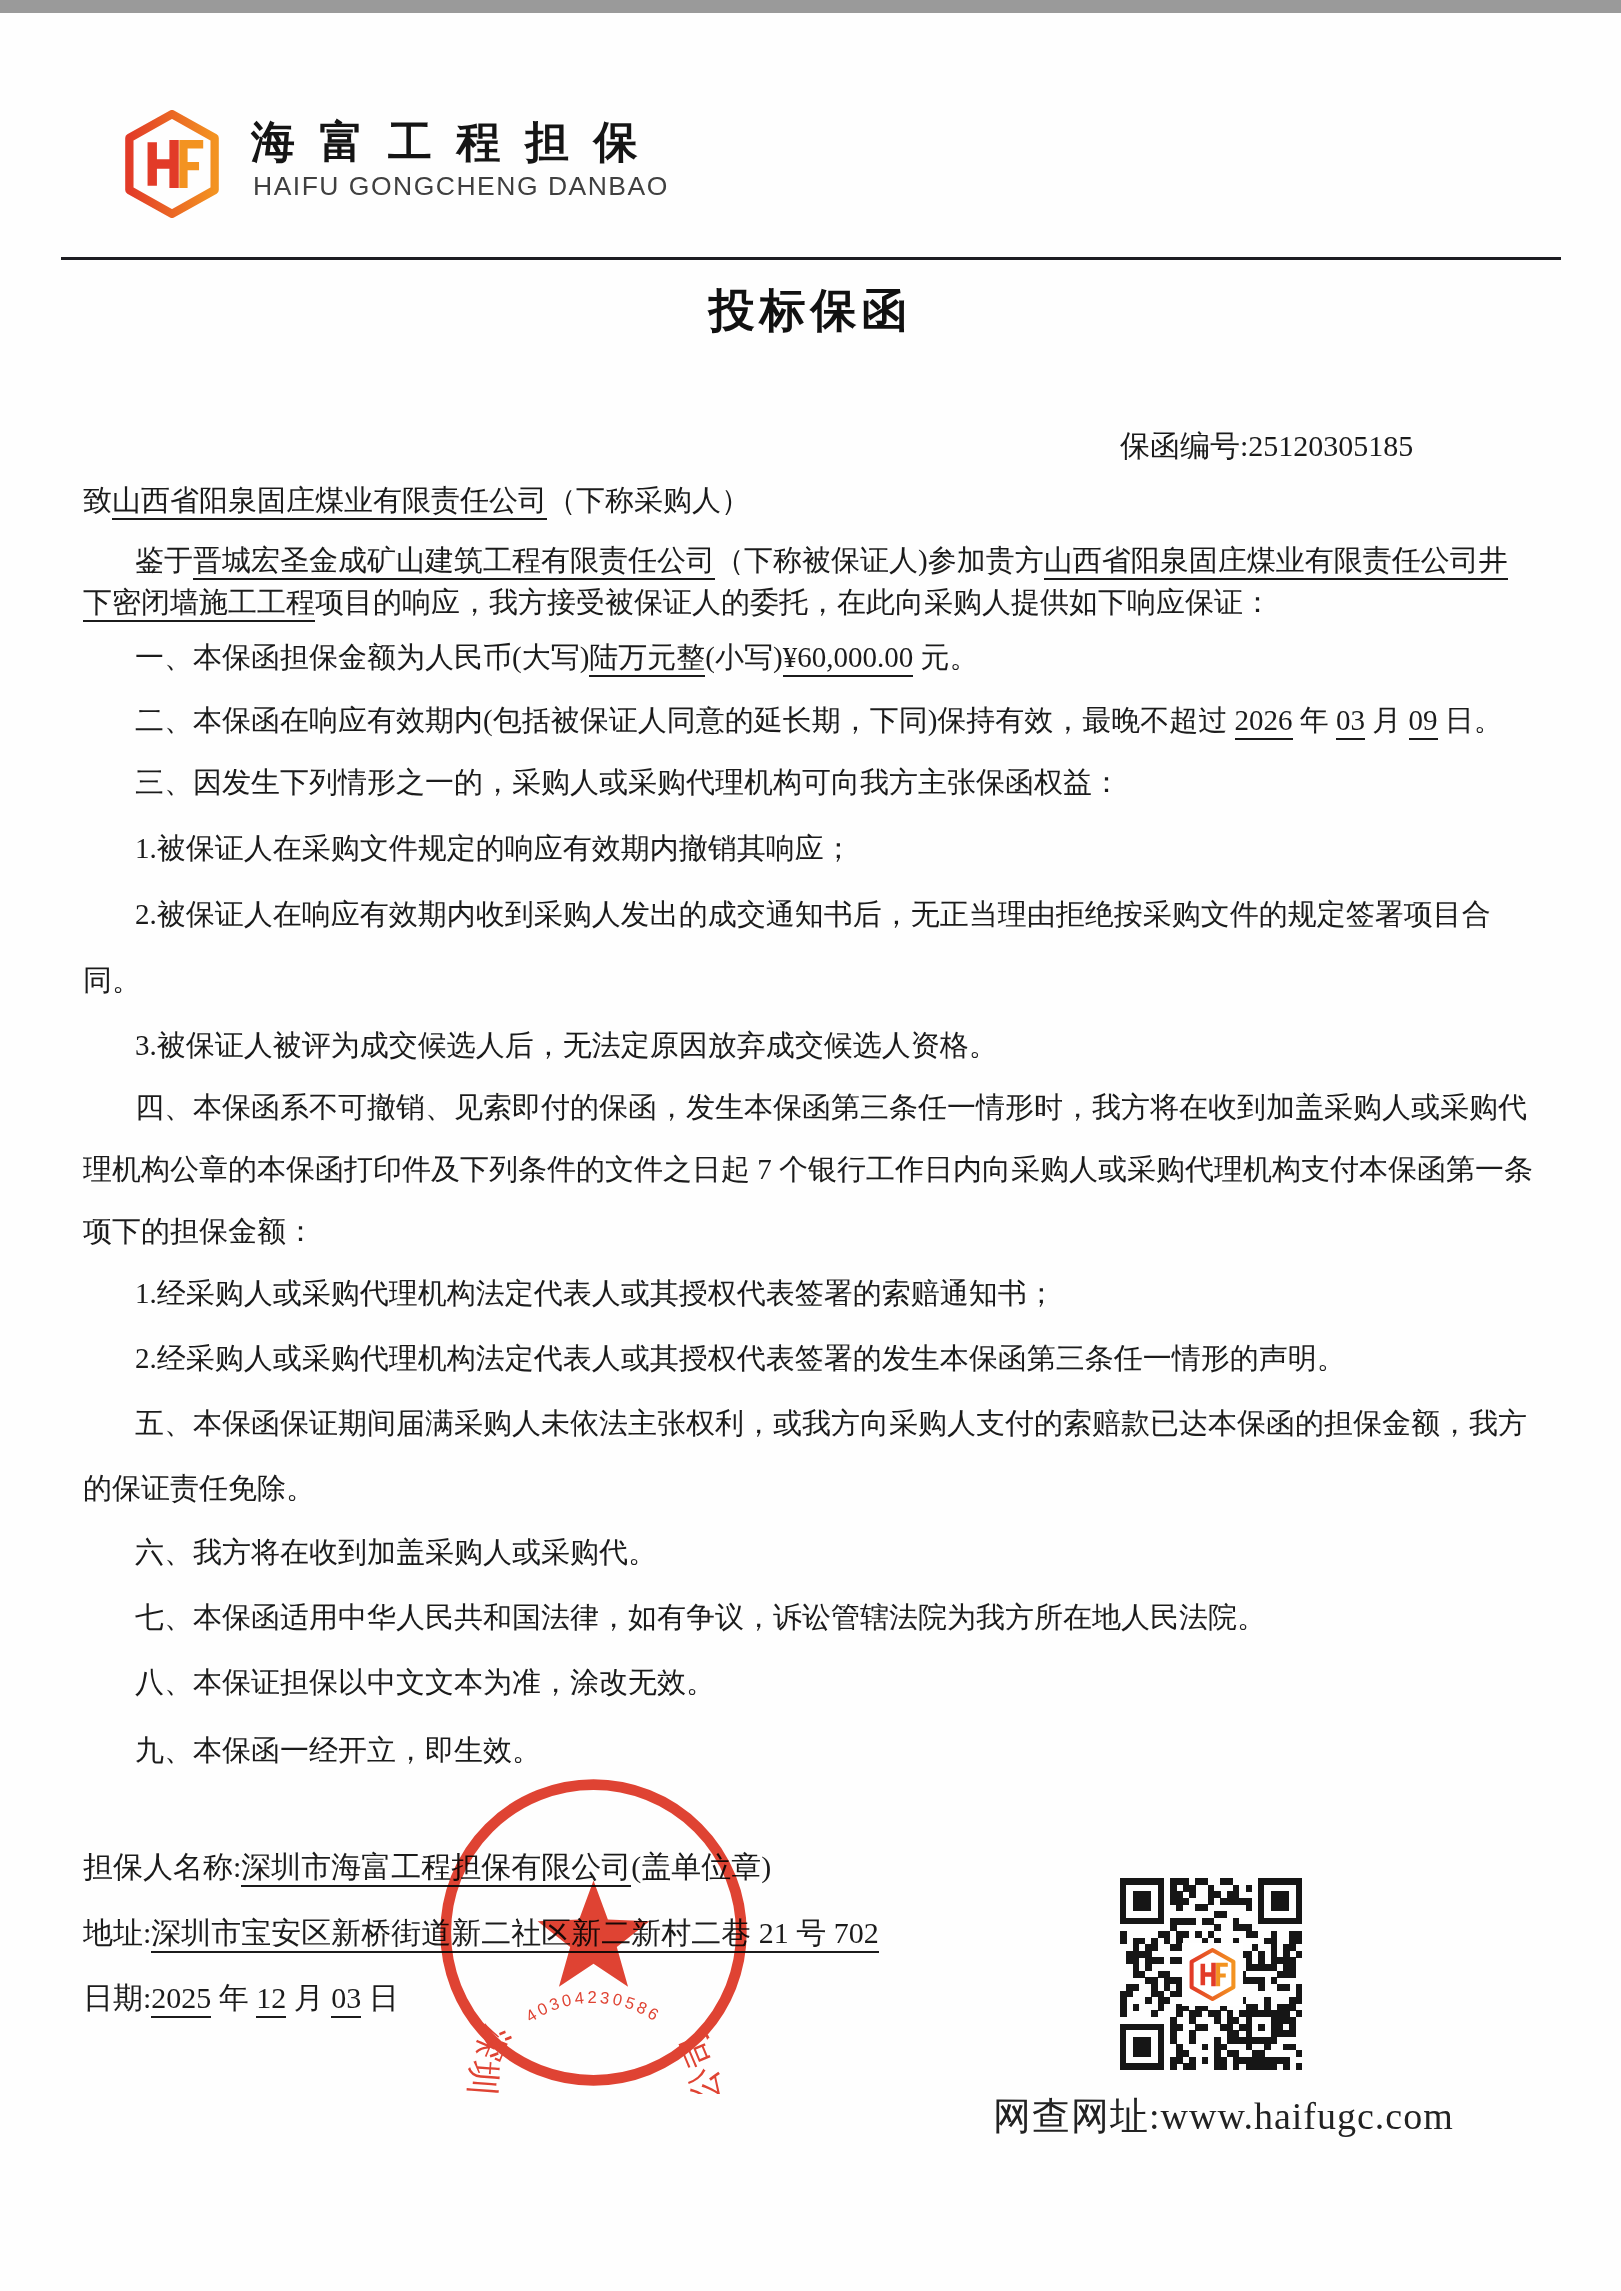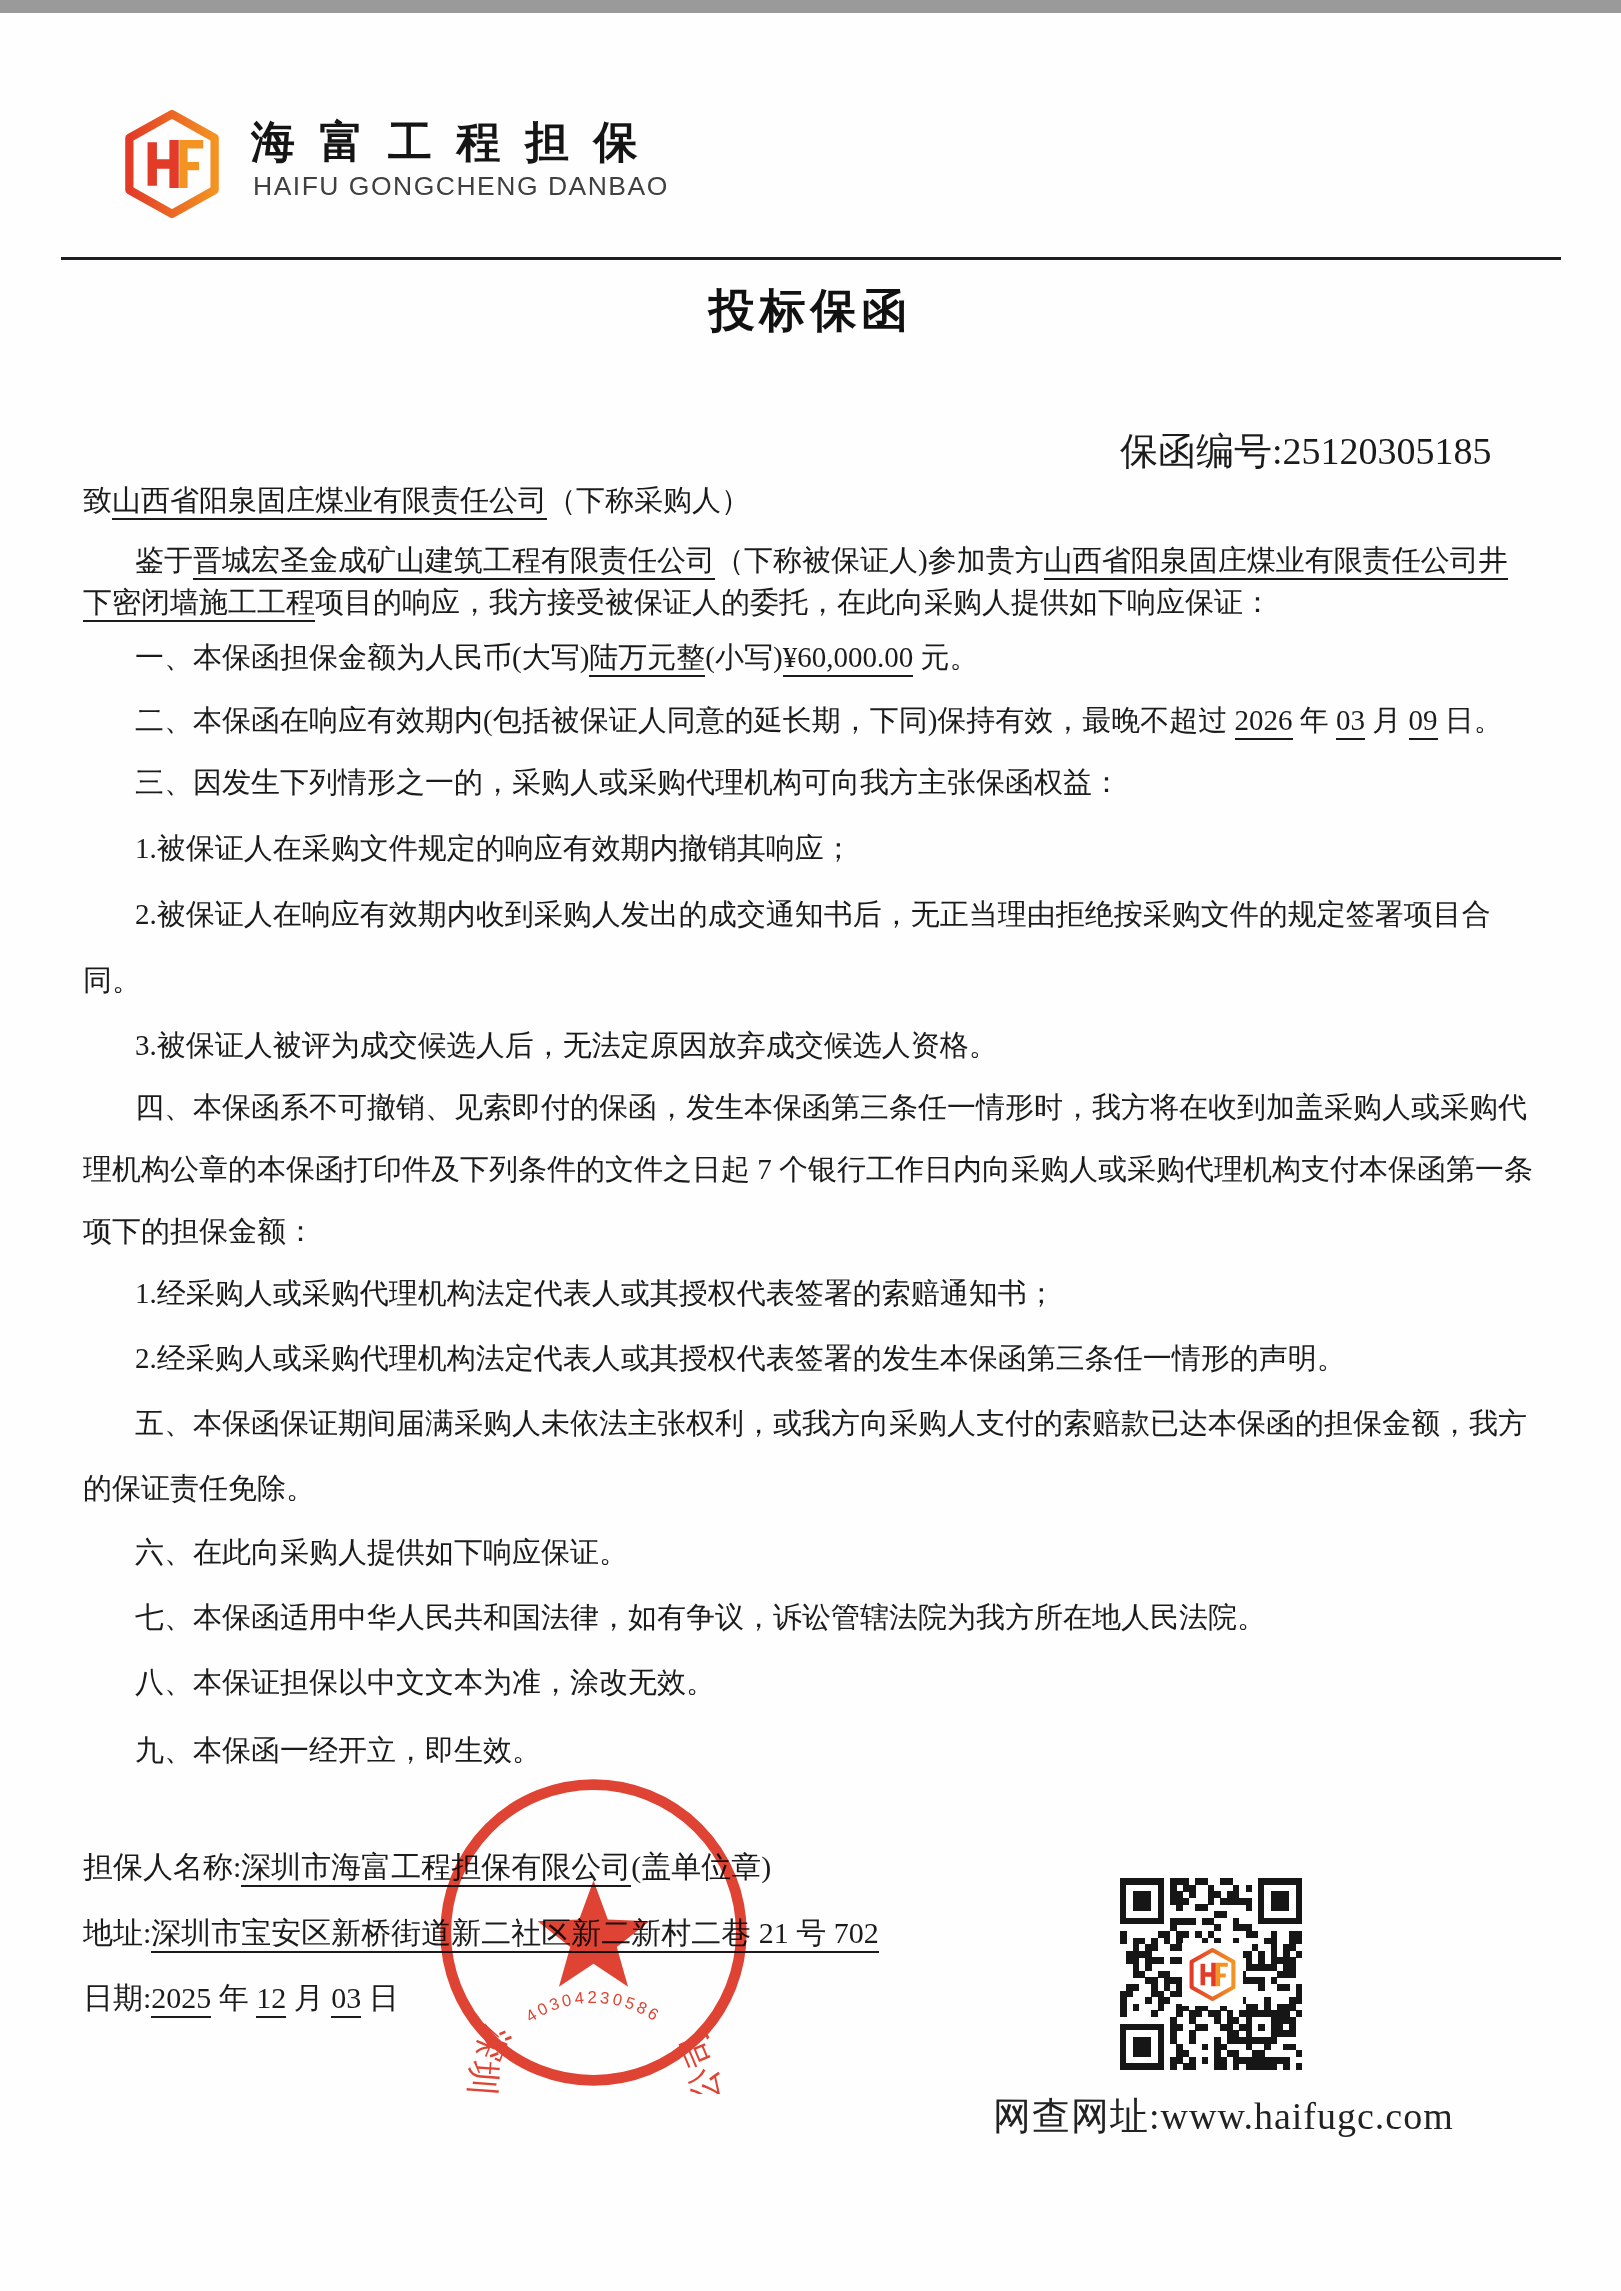--- a/index.html
+++ b/index.html
@@ -19,21 +19,21 @@
     position:absolute;left:253px;top:157px;height:33px;line-height:33px;
     font-family:"Liberation Sans","DejaVu Sans",sans-serif;
     font-size:26.5px;font-weight:400;letter-spacing:1.5px;color:#404040;white-space:pre;
   }
   .rule{position:absolute;left:61px;top:244px;width:1500px;height:2.9px;background:#1d1d22;}
   
   .title{
     position:absolute;left:0;top:267px;width:1621px;margin:0;text-align:center;
     font-size:46px;font-weight:bold;letter-spacing:4.9px;color:#111;
   }
-  .ref{position:absolute;left:1120px;top:413px;font-size:38px;white-space:pre;}
+  .ref{position:absolute;left:1120px;top:413px;font-size:30px;white-space:pre;}
   
   .bodywrap{position:absolute;left:83px;top:0;width:1470px;height:2292px;}
   .line{position:absolute;left:0;height:41px;line-height:37px;font-size:29px;white-space:pre;color:#1b1b1b;}
   .line.ind{left:52px;}
   .u{border-bottom:2px solid currentColor;padding-bottom:2px;}
   .bodywrap .line:nth-child(1){top:469px}
   .bodywrap .line:nth-child(2){top:529px}
   .bodywrap .line:nth-child(3){top:571px}
   .bodywrap .line:nth-child(4){top:626px}
   .bodywrap .line:nth-child(5){top:689px}
@@ -110,21 +110,21 @@
       <div class="line ind"><span>2.被保证人在响应有效期内收到采购人发出的成交通知书后，无正当理由拒绝按采购文件的规定签署项目合</span></div>
       <div class="line"><span>同。</span></div>
       <div class="line ind"><span>3.被保证人被评为成交候选人后，无法定原因放弃成交候选人资格。</span></div>
       <div class="line ind"><span>四、本保函系不可撤销、见索即付的保函，发生本保函第三条任一情形时，我方将在收到加盖采购人或采购代</span></div>
       <div class="line"><span>理机构公章的本保函打印件及下列条件的文件之日起 7 个银行工作日内向采购人或采购代理机构支付本保函第一条</span></div>
       <div class="line"><span>项下的担保金额：</span></div>
       <div class="line ind"><span>1.经采购人或采购代理机构法定代表人或其授权代表签署的索赔通知书；</span></div>
       <div class="line ind"><span>2.经采购人或采购代理机构法定代表人或其授权代表签署的发生本保函第三条任一情形的声明。</span></div>
       <div class="line ind"><span>五、本保函保证期间届满采购人未依法主张权利，或我方向采购人支付的索赔款已达本保函的担保金额，我方</span></div>
       <div class="line"><span>的保证责任免除。</span></div>
-      <div class="line ind"><span>六、在此向采购人提供如下响应保证。</span></div>
+      <div class="line ind"><span>六、我方将在收到加盖采购人或采购代。</span></div>
       <div class="line ind"><span>七、本保函适用中华人民共和国法律，如有争议，诉讼管辖法院为我方所在地人民法院。</span></div>
       <div class="line ind"><span>八、本保证担保以中文文本为准，涂改无效。</span></div>
       <div class="line ind"><span>九、本保函一经开立，即生效。</span></div>
     </main>
 
   <section class="sign">
       <div class="line"><span>担保人名称:</span><span class="u">深圳市海富工程担保有限公司</span><span>(盖单位章)</span></div>
       <div class="line"><span>地址:</span><span class="u">深圳市宝安区新桥街道新二社区新二新村二巷 21 号 702</span></div>
       <div class="line"><span>日期:</span><span class="u">2025</span><span> 年 </span><span class="u">12</span><span> 月 </span><span class="u">03</span><span> 日</span></div>
     </section>

